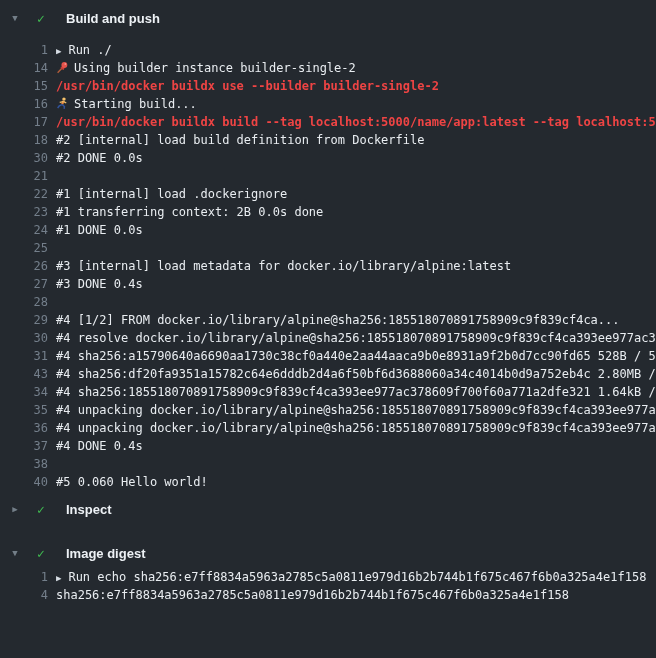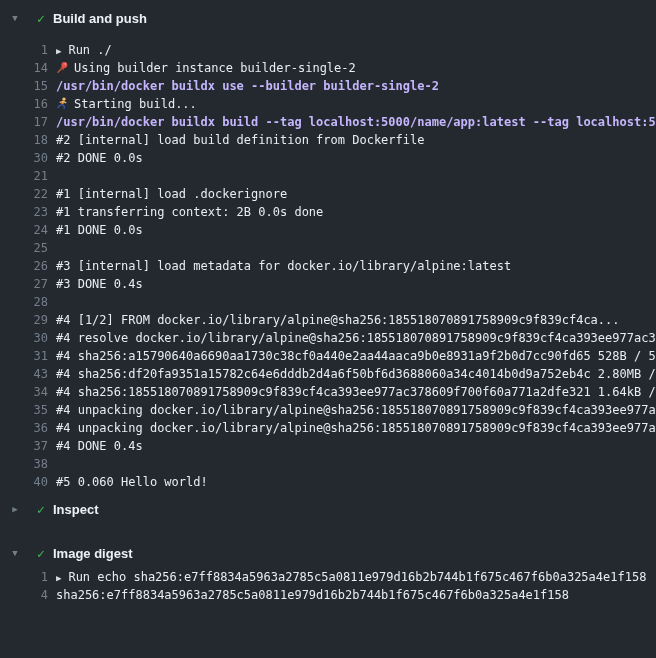--- a/index.html
+++ b/index.html
@@ -15,38 +15,38 @@
   .section-header.compact{height:30px;}
   .chev{
     width:14px;margin-left:8px;flex:none;text-align:center;
     color:#737e88;font-size:9px;line-height:1;
   }
   .check{
     width:16px;margin-left:11px;flex:none;text-align:center;
     color:#3fb950;font-size:13px;font-weight:bold;line-height:1;
   }
   .section-label{
-    margin-left:4px;
+    margin-left:17px;
     color:#edf1f5;
     font-family:"Liberation Sans",sans-serif;
     font-size:13px;font-weight:bold;
     white-space:nowrap;
   }
   .lines{margin-top:5px;}
   .lines.tight{margin-top:0;}
   .line{
     display:flex;height:18px;line-height:18px;
     font-size:12px;white-space:pre;
   }
   .num{
     width:48px;flex:none;text-align:right;
     color:#747f8b;
   }
   .txt{margin-left:8px;color:#e9edf1;}
-  .txt.command{color:#c4b5fd;font-weight:bold;}
+  .txt.command{color:#ef4444;font-weight:bold;}
   .run-tri{
     color:#d6dde4;font-size:9px;margin-right:7px;
     display:inline-block;vertical-align:baseline;
   }
   .emoji{
     display:inline-block;width:13px;height:13px;margin-right:5px;
     vertical-align:-2px;
   }
   .gap-after-build{height:3px;}
   .gap-before-digest{height:14px;}

